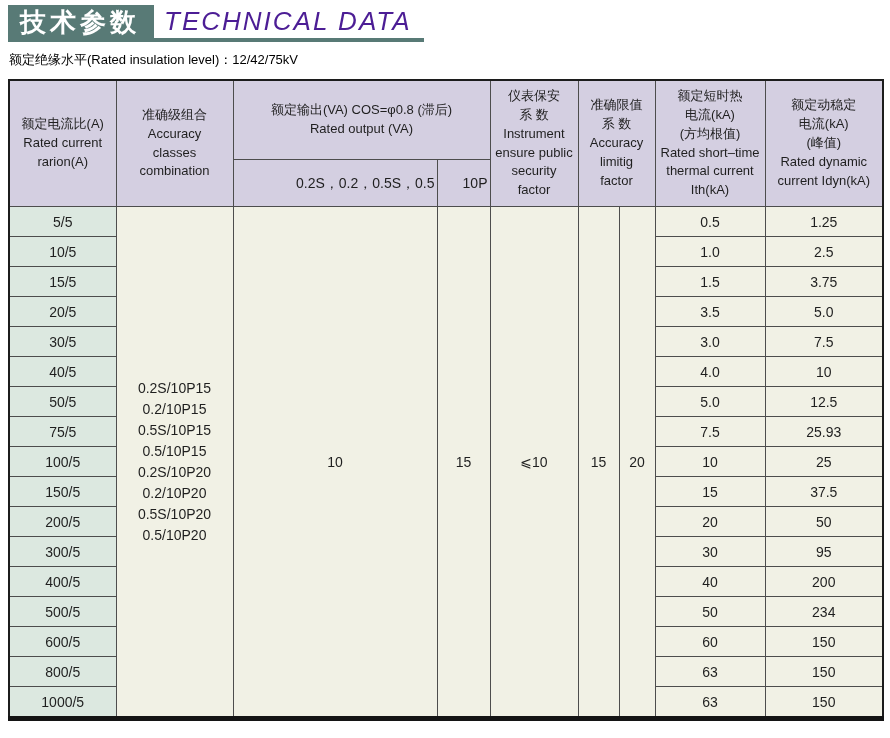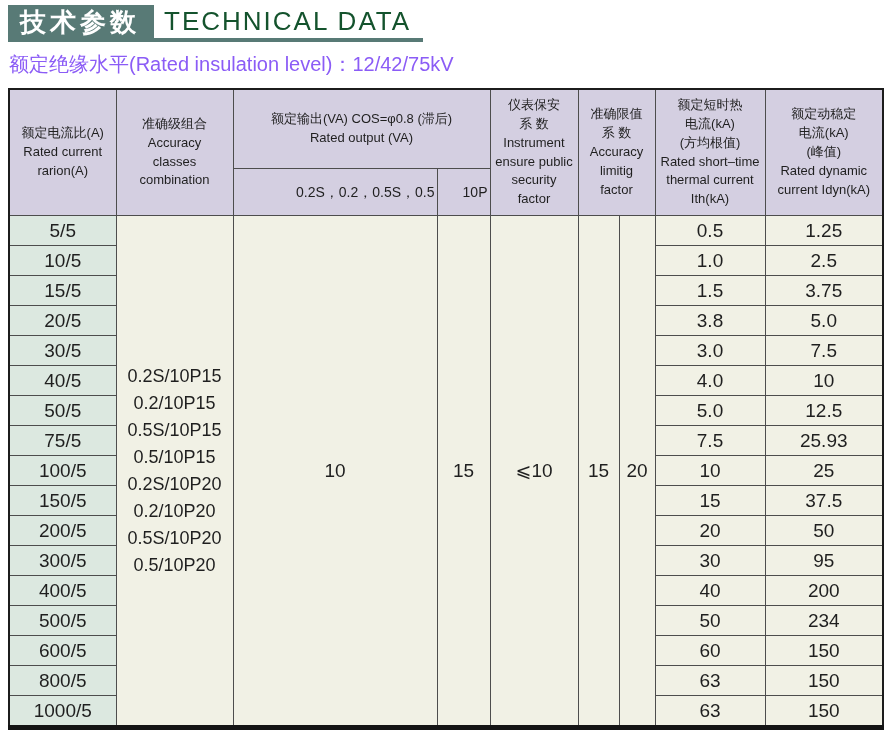--- a/index.html
+++ b/index.html
@@ -30,31 +30,32 @@
     font-size: 26px;
     letter-spacing: 4px;
     padding: 0 14px 2px 12px;
     display: flex;
     align-items: center;
     white-space: nowrap;
   }
   .title-en {
     font-size: 26px;
     letter-spacing: 2px;
-    color: #14532d;
+    color: #4c1d95;
     padding: 0 12px 1px 10px;
     border-bottom: 4px solid #587a76;
     display: flex;
     align-items: center;
     white-space: nowrap;
+    font-style: italic;
   }
   .subtitle {
-    font-size: 20px;
+    font-size: 13px;
     margin: 9px 0 10px 1px;
-    color: #8b5cf6;
+    color: #000000;
   }
 
   
   table.tech {
     border-collapse: collapse;
     table-layout: fixed;
     width: 874px;
     border: 2px solid #1c1c1c;
     border-bottom: 5px solid #141414;
   }
@@ -69,29 +70,29 @@
     font-weight: normal;
     font-size: 13px;
     line-height: 1.45;
     white-space: pre-line;
     padding: 3px 2px;
   }
   .tech thead tr.h-main th { height: 72px; }
   .tech thead th.sub-th { height: 40px; font-size: 14px; text-align: right; }
   .tech td {
     background: #f1f1e5;
-    font-size: 19px;
+    font-size: 14px;
     height: 29px;
     padding: 0 2px;
   }
   .tech td.ratio { background: #dce8e0; }
   .tech td.multiline {
     white-space: pre-line;
     line-height: 1.5;
-    font-size: 18px;
+    font-size: 14px;
   }
 </style>
 </head>
 <body>
 
 <div class="page">
 
   <div class="title-row">
     <div class="title-zh">技术参数</div>
     <div class="title-en">TECHNICAL DATA</div>
@@ -174,21 +175,21 @@
           <td>1.0</td>
           <td>2.5</td>
         </tr>
         <tr>
           <td class="ratio">15/5</td>
           <td>1.5</td>
           <td>3.75</td>
         </tr>
         <tr>
           <td class="ratio">20/5</td>
-          <td>3.8</td>
+          <td>3.5</td>
           <td>5.0</td>
         </tr>
         <tr>
           <td class="ratio">30/5</td>
           <td>3.0</td>
           <td>7.5</td>
         </tr>
         <tr>
           <td class="ratio">40/5</td>
           <td>4.0</td>

